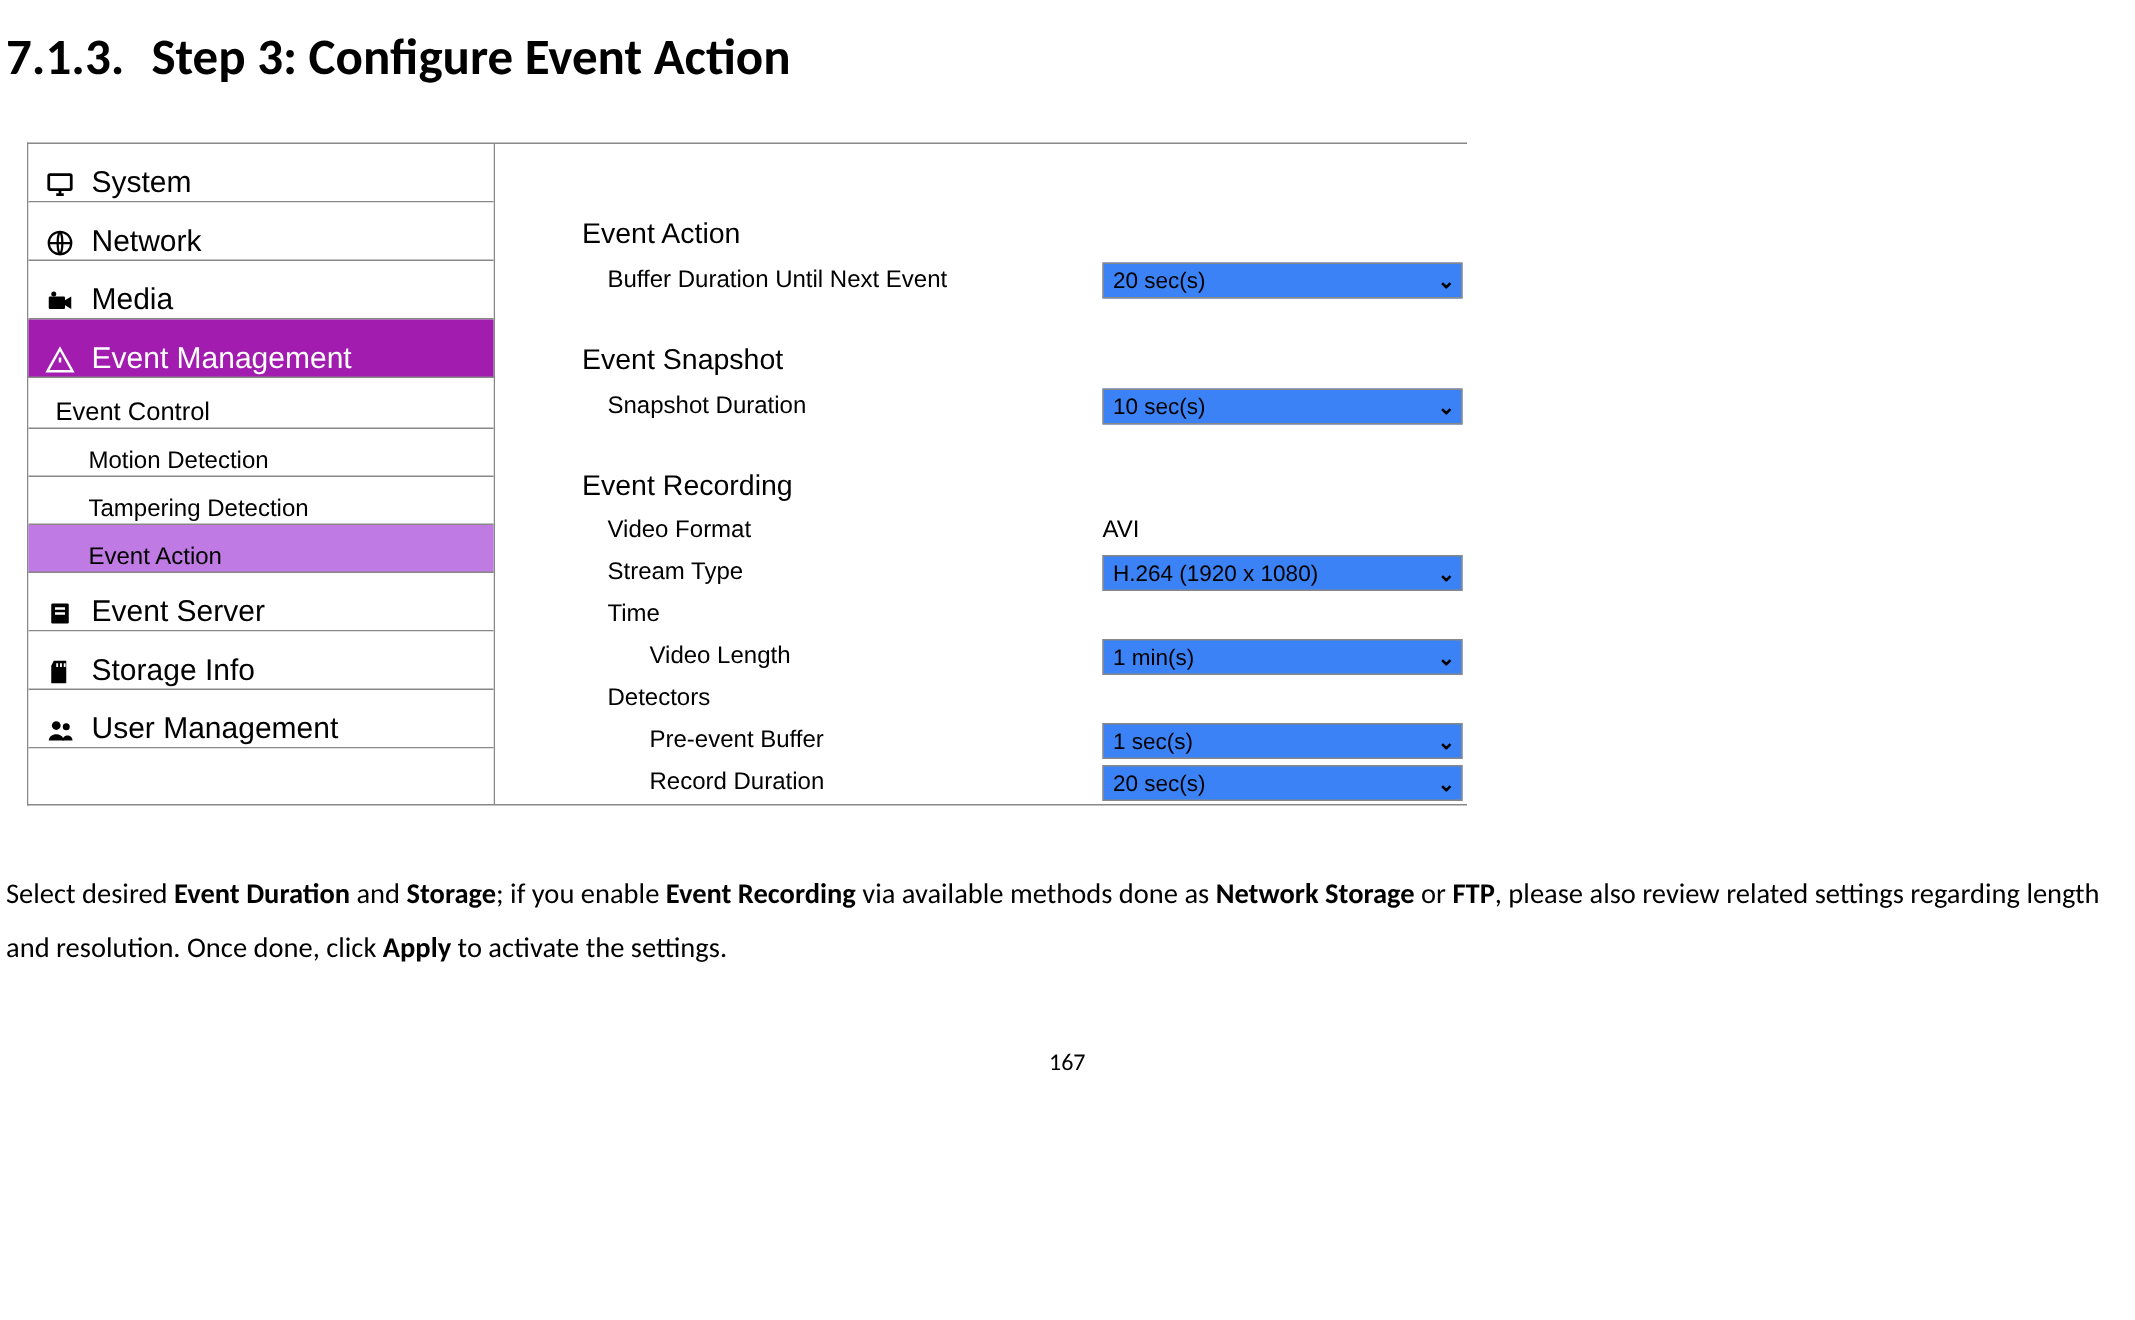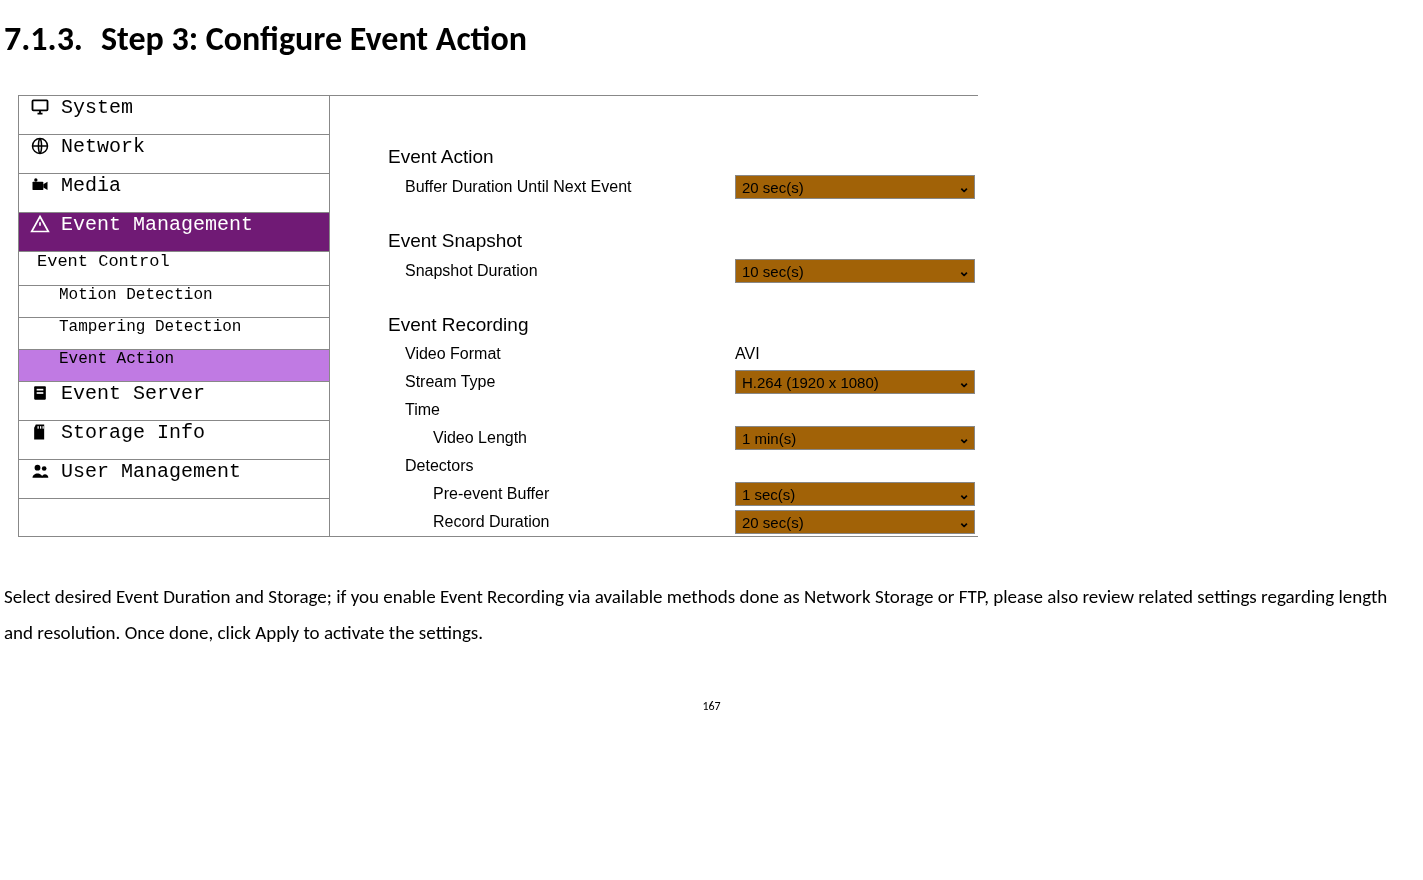--- a/index.html
+++ b/index.html
@@ -29,35 +29,35 @@
     background: #fff;
   }
   .sidebar {
     width: 311px;
     border-right: 1px solid #888;
     display: flex;
     flex-direction: column;
   }
   .sb-item {
     display: flex;
-    align-items: flex-start;
+    align-items: flex-end;
     height: 39px;
     border-bottom: 1px solid #888;
-    font-family: Liberation Mono, monospace;
+    font-family: Liberation Sans, sans-serif;
     font-size: 20px;
     padding: 0 8px 0 10px;
     cursor: pointer;
     background: #fff;
     color: #000;
   }
   .sb-item.level-1 { padding-left: 10px; }
   .sb-item.level-2 { padding-left: 18px; font-size: 17px; height: 34px; }
   .sb-item.level-3 { padding-left: 40px; font-size: 16px; height: 32px; }
   .sb-item.active-main {
-    background: #701a75;
+    background: #a21caf;
     color: #fff;
   }
   .sb-item.active-sub {
     background: #c07ae3;
     color: #000;
   }
   .sb-item .icon {
     width: 22px;
     height: 22px;
     margin-right: 10px;
@@ -92,35 +92,35 @@
   .row .static-value { font-size: 16px; }
   .select {
     width: 240px;
     height: 24px;
     border: 1px solid #888;
     display: flex;
     align-items: center;
     justify-content: space-between;
     padding: 0 4px 0 6px;
     font-size: 15px;
-    background: #a16207;
+    background: #3b82f6;
     cursor: pointer;
   }
   .select .chev { font-size: 14px; font-weight: bold; }
   .gap { height: 28px; }
   .body-text {
     margin: 42px 0 0 4px;
     font-size: 19px;
     line-height: 1.9;
     max-width: 1410px;
   }
-  .body-text b { font-weight: 400; }
+  .body-text b { font-weight: 700; }
   .page-number {
     text-align: center;
-    font-size: 12px;
+    font-size: 16px;
     margin-top: 48px;
   }
 </style>
 </head>
 <body>
 
 <div class="page">
 
   <h1 class="heading">
     <span class="heading-num">7.1.3.</span><span>Step 3: Configure Event Action</span>

